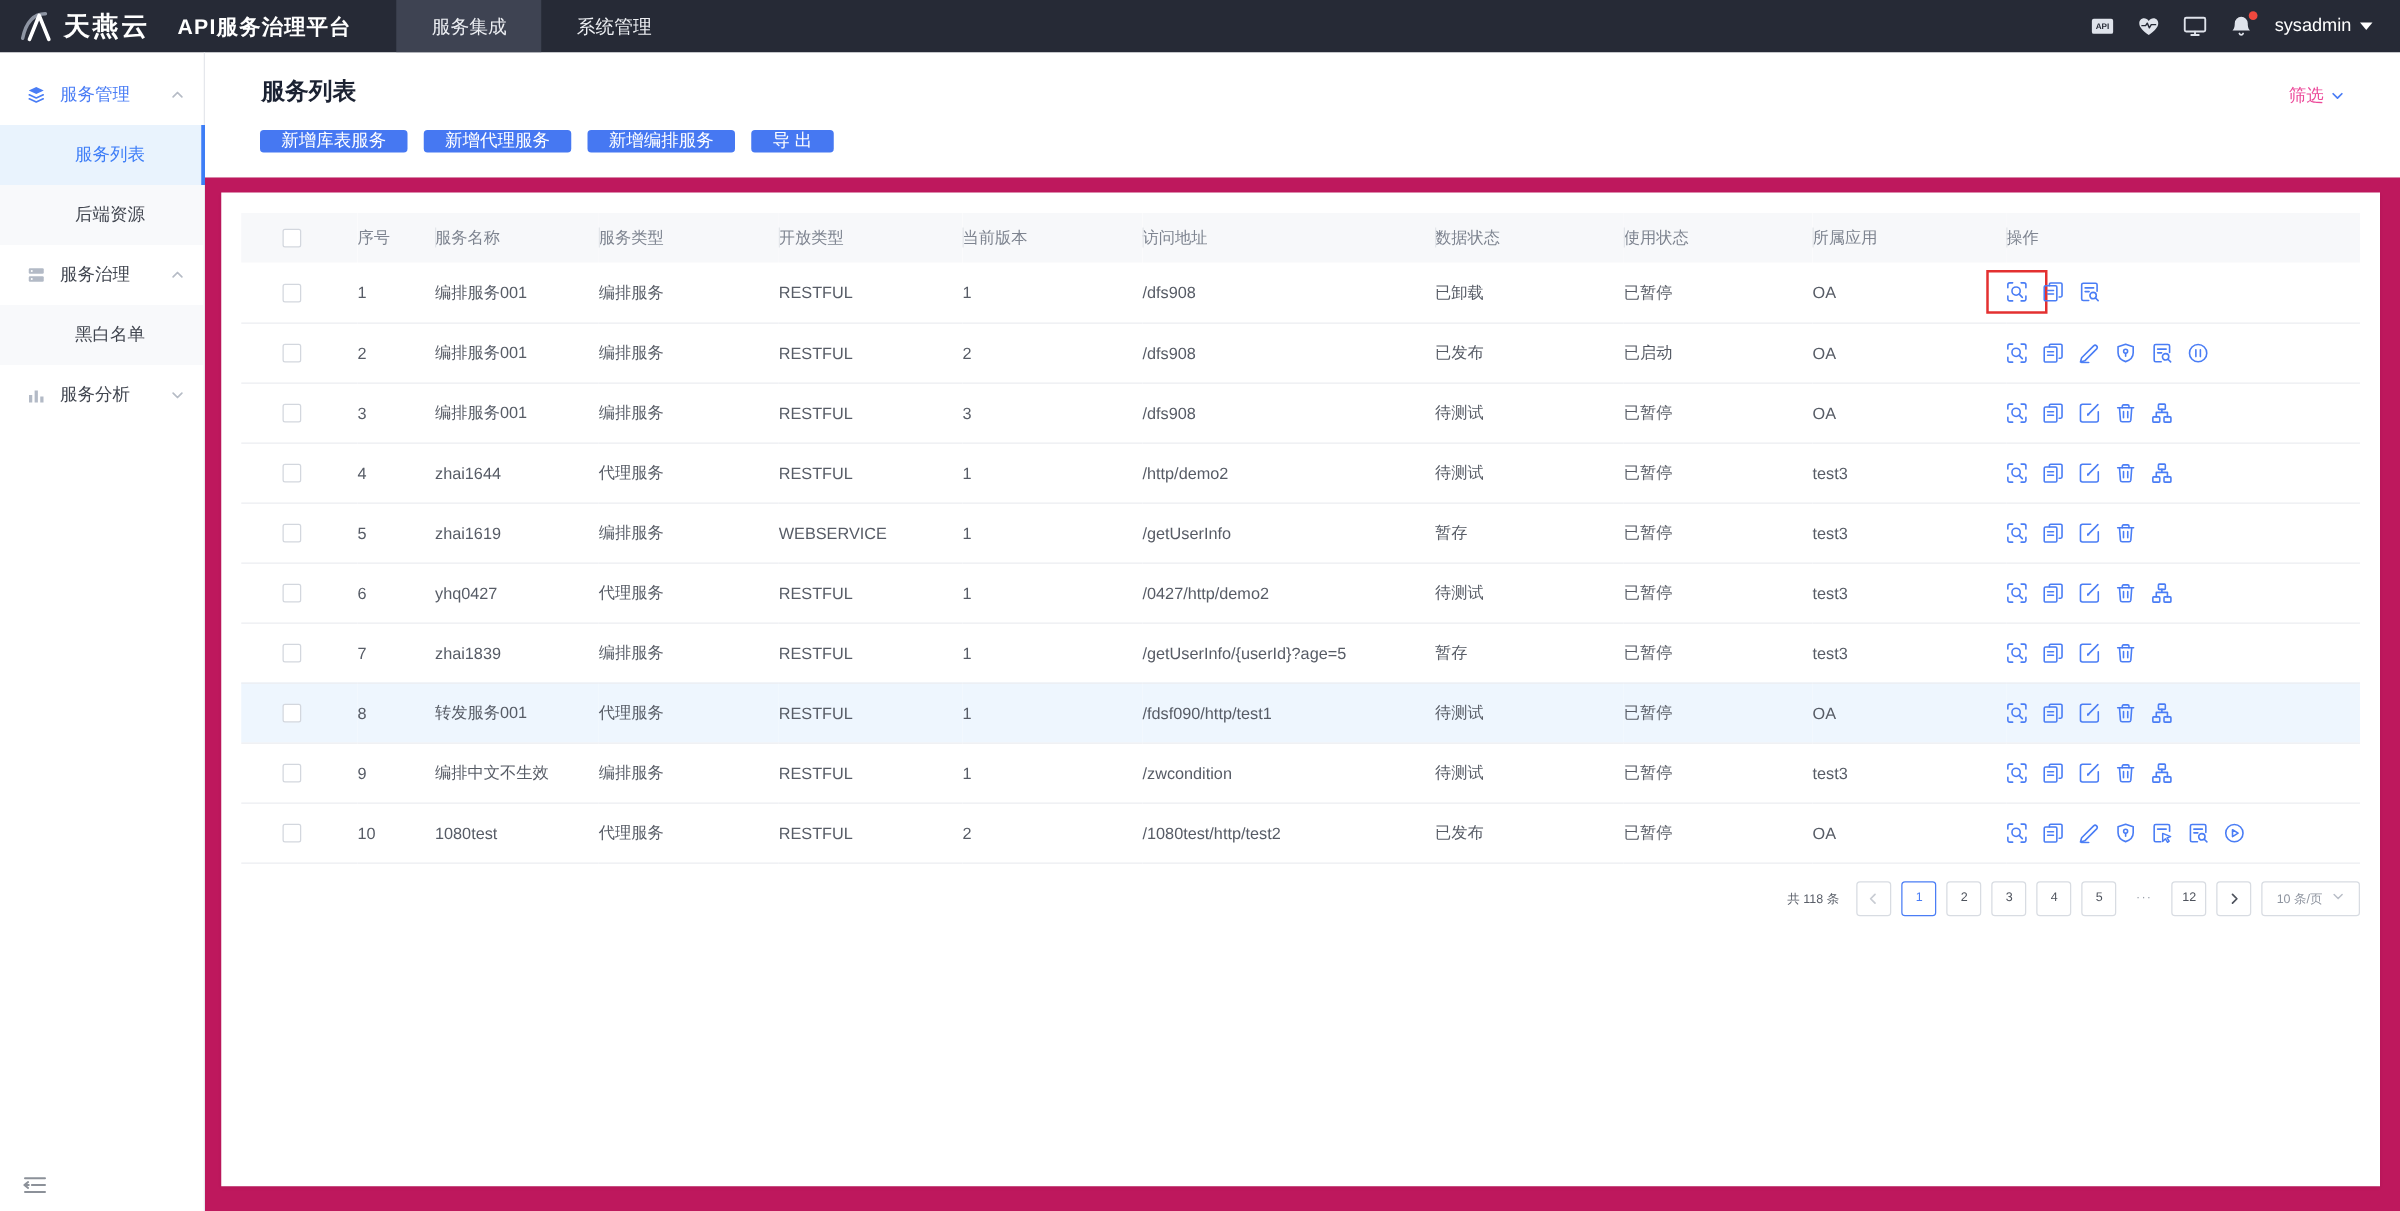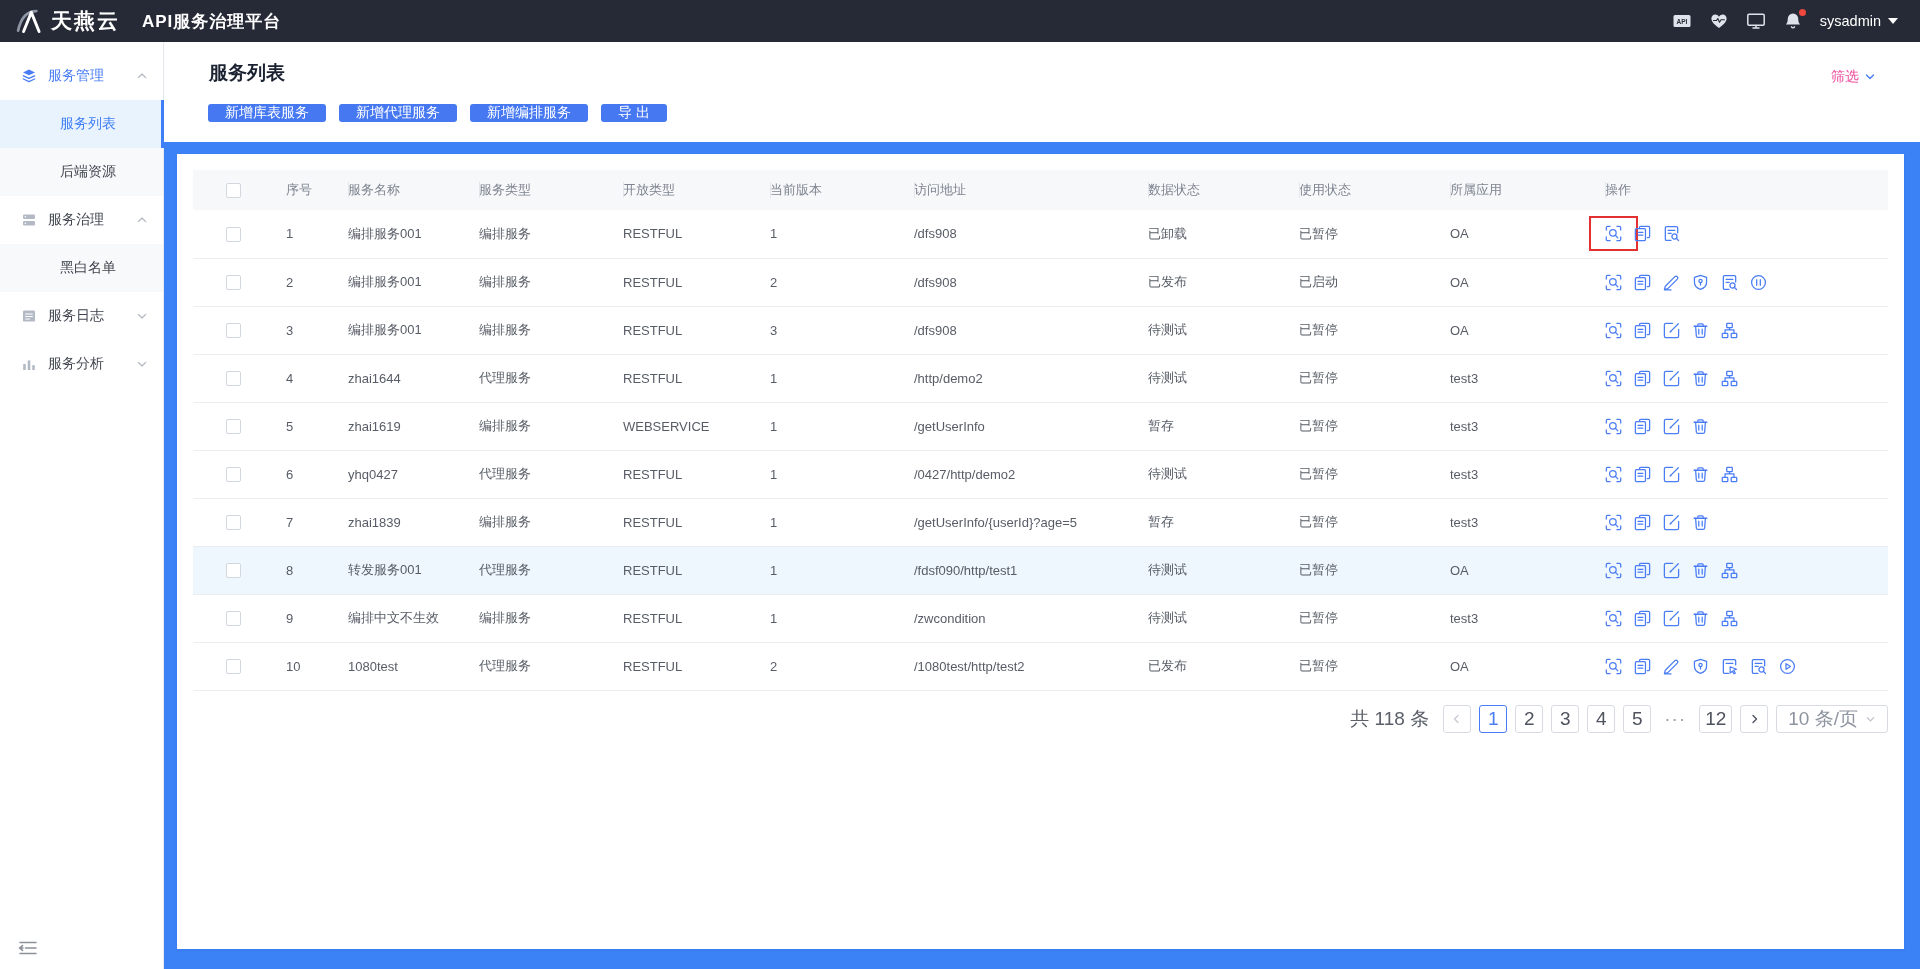--- a/index.html
+++ b/index.html
@@ -48,21 +48,21 @@
   .page-head { background:#fff; height:100px; position:relative;
     box-shadow:0 1px 2px rgba(0,0,0,.03); }
   .page-title { position:absolute; left:45px; top:18px; font-size:19px; font-weight:bold;
     color:#1b2232; }
   .filter { position:absolute; right:44px; top:26px; color:#ec4899; font-size:14px;
     display:flex; align-items:center; gap:5px; cursor:pointer; }
   .btn-row { position:absolute; left:44px; top:62px; display:flex; gap:13px; }
   .btn-primary { height:18px; padding:0 17px; background:#4678f2; color:#fff; border:none;
     border-radius:3px; font-size:14px; cursor:pointer; font-family:inherit; }
 
-  .content { position:absolute; top:100px; left:0; right:0; bottom:0; background:#3b82f6;
+  .content { position:absolute; top:100px; left:0; right:0; bottom:0; background:#be185d;
     padding:12px 16px 0 13px; }
   .card { background:#fff; height:795px; box-shadow:0 1px 3px rgba(0,0,0,.06);
     padding:16px; position:relative; }
 
   
   table { width:100%; border-collapse:collapse; table-layout:fixed; }
   thead th { background:#f7f8fa; height:40px; font-weight:normal; font-size:13px;
     color:#7e8490; text-align:left; padding:0; position:relative; }
   thead th .hsep { position:absolute; left:0; top:12px; height:16px; width:1px;
     background:#e3e6ea; }
@@ -73,21 +73,21 @@
     background:#fff; display:inline-block; margin-left:33px; vertical-align:middle;
     cursor:pointer; }
   .ops { display:flex; align-items:center; gap:12px; }
   .op { display:flex; cursor:pointer; }
   .op svg { width:17px; height:17px; display:block; }
   .redbox { display:inline-flex; border:2px solid #e33030; padding:7px 14px;
     margin:-9px -16px -9px -16px; align-items:center; }
 
   
   .pager { display:flex; justify-content:flex-end; align-items:center; gap:8px;
-    margin-top:14px; font-size:19px; color:#5a5f69; }
+    margin-top:14px; font-size:10px; color:#5a5f69; }
   .pg-total { margin-right:6px; }
   .pg { min-width:28px; height:28px; border:1px solid #d8dce2; border-radius:3px;
     background:#fff; display:flex; align-items:center; justify-content:center;
     padding:0 5px; cursor:pointer; color:#4e535d; }
   .pg.active { border-color:#4a7df5; color:#4a7df5; }
   .pg.disabled { color:#c8ccd3; cursor:default; }
   .pg.ellipsis { border:none; background:none; color:#9aa0aa; cursor:default;
     letter-spacing:1px; }
   .size-sel { height:28px; border:1px solid #d8dce2; border-radius:3px; background:#fff;
     display:flex; align-items:center; gap:7px; padding:0 11px; color:#8f95a0;
@@ -99,20 +99,24 @@
 <div class="navbar">
   <div class="nav-left">
     <span class="logo">
       <svg viewBox="0 0 34 34" width="31" height="31" fill="none">
         <path d="M4.5 27C7.5 13 14 5.5 24.5 5.5" stroke="#8e95a3" stroke-width="3" stroke-linecap="round"></path>
         <path d="M10.5 28L19 7l8.5 21" stroke="#ffffff" stroke-width="3.2" stroke-linecap="round" stroke-linejoin="round"></path>
       </svg>
     </span>
     <span class="brand">天燕云</span>
     <span class="prod">API服务治理平台</span>
+    <div class="nav-tabs" id="navTabs">
+        <div class="tab active">服务集成</div>
+        <div class="tab">系统管理</div>
+      </div>
   </div>
   <div class="nav-right">
     <span class="nav-ico">
       <svg viewBox="0 0 20 20" width="20" height="20" fill="none">
         <rect x="1.5" y="4" width="17" height="12" rx="1.5" fill="#dfe3eb"></rect>
         <text x="10" y="12.6" font-size="6.5" font-weight="bold" text-anchor="middle" fill="#262a36">API</text>
       </svg>
     </span>
     <span class="nav-ico">
       <svg viewBox="0 0 20 20" width="20" height="20" fill="none">
@@ -170,34 +174,20 @@
       <span class="chev">
         <svg viewBox="0 0 12 12" width="12" height="12">
           <polyline points="2.5,7.5 6,4 9.5,7.5" stroke="#b6bcc6" stroke-width="1.4" fill="none" stroke-linecap="round" stroke-linejoin="round"></polyline>
         </svg>
       </span>
     </div>
     <div class="side-sub">黑白名单</div>
     <div class="side-item">
       <span class="si">
         <svg viewBox="0 0 16 16" fill="none">
-          <rect x="2" y="2.4" width="12" height="11.2" rx="1.2" fill="#b3bac6"></rect>
-          <path d="M4.6 6h6.8M4.6 8.5h6.8M4.6 11h4" stroke="#fff" stroke-width="1.1" stroke-linecap="round"></path>
-        </svg>
-      </span>
-      <span>服务日志</span>
-      <span class="chev">
-        <svg viewBox="0 0 12 12" width="12" height="12">
-          <polyline points="2.5,4.5 6,8 9.5,4.5" stroke="#b6bcc6" stroke-width="1.4" fill="none" stroke-linecap="round" stroke-linejoin="round"></polyline>
-        </svg>
-      </span>
-    </div>
-    <div class="side-item">
-      <span class="si">
-        <svg viewBox="0 0 16 16" fill="none">
           <rect x="2.2" y="8" width="2.6" height="6" fill="#b3bac6"></rect>
           <rect x="6.7" y="4.4" width="2.6" height="9.6" fill="#b3bac6"></rect>
           <rect x="11.2" y="9.2" width="2.6" height="4.8" fill="#b3bac6"></rect>
         </svg>
       </span>
       <span>服务分析</span>
       <span class="chev">
         <svg viewBox="0 0 12 12" width="12" height="12">
           <polyline points="2.5,4.5 6,8 9.5,4.5" stroke="#b6bcc6" stroke-width="1.4" fill="none" stroke-linecap="round" stroke-linejoin="round"></polyline>
         </svg>

